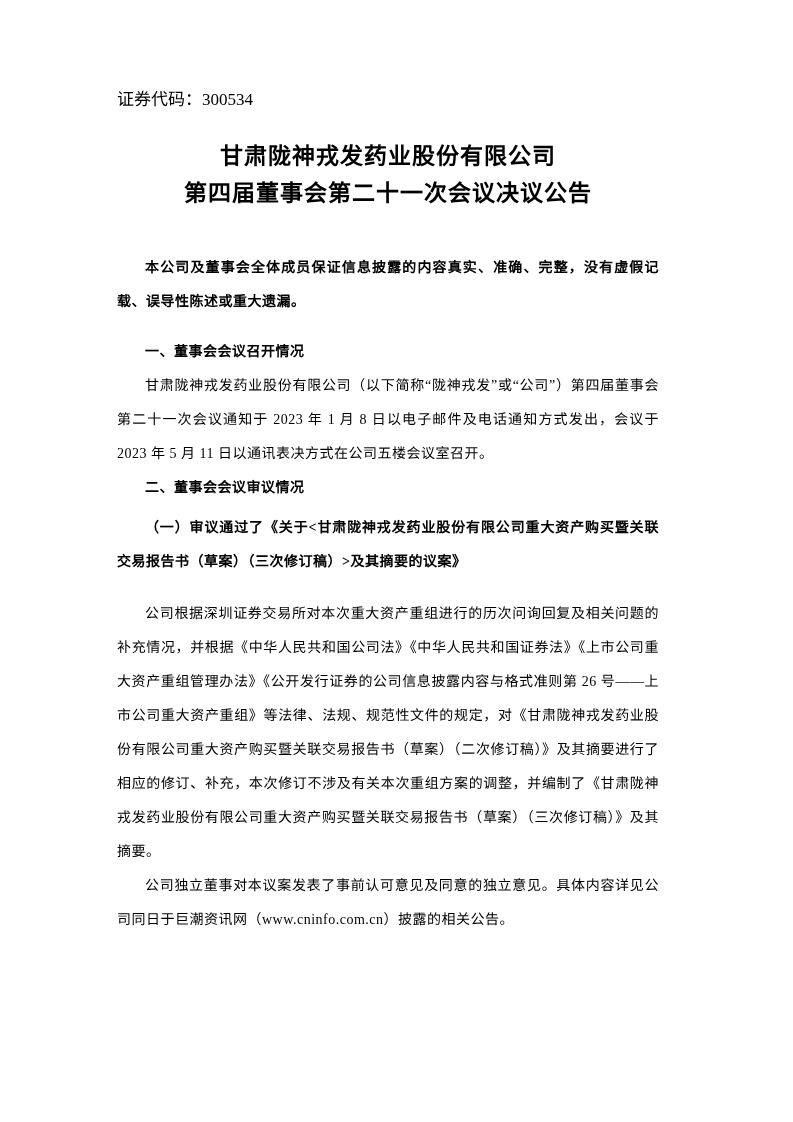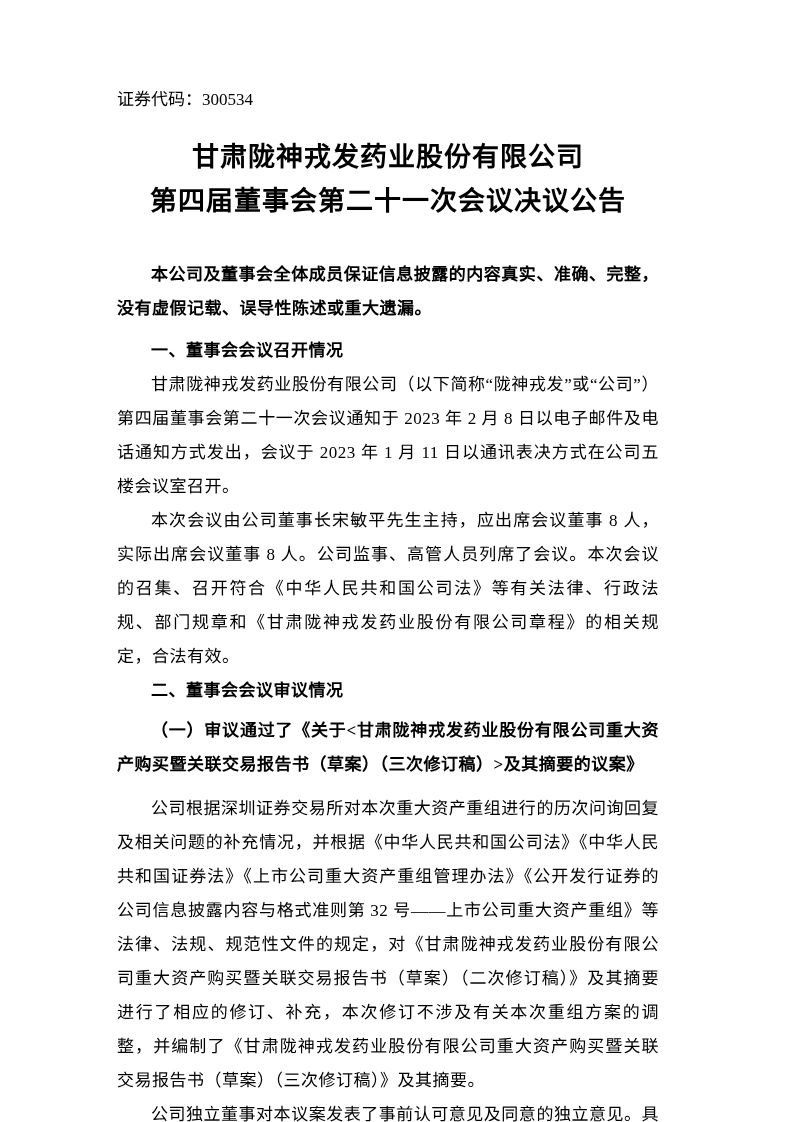--- a/index.html
+++ b/index.html
@@ -25,74 +25,73 @@
     display: flex;
     justify-content: space-between;
     align-items: baseline;
     font-size: 17px;
     line-height: 24px;
     white-space: nowrap;
   }
   .doc-title {
     margin: 28px 0 0 0;
     text-align: center;
-    font-size: 27px;
+    font-size: 23px;
     font-weight: 700;
     line-height: 34px;
     letter-spacing: 1px;
   }
   .doc-title.second {
-    margin-top: 10px;
+    margin-top: 3px;
   }
   p.body-par {
     margin: 0;
-    font-size: 17px;
+    font-size: 14px;
     line-height: 34px;
     text-align: justify;
     text-indent: 2em;
     letter-spacing: 0.5px;
   }
   p.statement {
     margin-top: 40px;
     font-weight: 700;
   }
   p.sec-heading {
     font-weight: 700;
-    margin-top: 8px;
+    margin-top: 16px;
   }
   p.sec-heading.no-gap {
     margin-top: 0;
   }
   p.sub-heading {
     font-weight: 700;
     margin-top: 6px;
-    margin-bottom: 10px;
+    margin-bottom: 18px;
   }
 </style>
 </head>
 <body>
 
 <div class="page">
 
   <div class="doc-header">
     <span>证券代码：300534</span>
   </div>
 
   <div class="doc-title">甘肃陇神戎发药业股份有限公司</div>
   <div class="doc-title second">第四届董事会第二十一次会议决议公告</div>
 
   <p class="body-par statement">本公司及董事会全体成员保证信息披露的内容真实、准确、完整，没有虚假记载、误导性陈述或重大遗漏。</p>
 
   <p class="body-par sec-heading">一、董事会会议召开情况</p>
 
-  <p class="body-par">甘肃陇神戎发药业股份有限公司（以下简称“陇神戎发”或“公司”）第四届董事会第二十一次会议通知于 2023 年 2 月 8 日以电子邮件及电话通知方式发出，会议于 2023 年 1 月 11 日以通讯表决方式在公司五楼会议室召开。</p>
+  <p class="body-par">甘肃陇神戎发药业股份有限公司（以下简称“陇神戎发”或“公司”）第四届董事会第二十一次会议通知于 2023 年 1 月 8 日以电子邮件及电话通知方式发出，会议于 2023 年 5 月 11 日以通讯表决方式在公司五楼会议室召开。</p>
 
-  <p class="body-par">本次会议由公司董事长宋敏平先生主持，应出席会议董事 8 人，实际出席会议董事 8 人。公司监事、高管人员列席了会议。本次会议的召集、召开符合《中华人民共和国公司法》等有关法律、行政法规、部门规章和《甘肃陇神戎发药业股份有限公司章程》的相关规定，合法有效。</p>
 
   <p class="body-par sec-heading no-gap">二、董事会会议审议情况</p>
 
   <p class="body-par sub-heading">（一）审议通过了《关于&lt;甘肃陇神戎发药业股份有限公司重大资产购买暨关联交易报告书（草案）（三次修订稿）&gt;及其摘要的议案》</p>
 
-  <p class="body-par">公司根据深圳证券交易所对本次重大资产重组进行的历次问询回复及相关问题的补充情况，并根据《中华人民共和国公司法》《中华人民共和国证券法》《上市公司重大资产重组管理办法》《公开发行证券的公司信息披露内容与格式准则第 32 号——上市公司重大资产重组》等法律、法规、规范性文件的规定，对《甘肃陇神戎发药业股份有限公司重大资产购买暨关联交易报告书（草案）（二次修订稿）》及其摘要进行了相应的修订、补充，本次修订不涉及有关本次重组方案的调整，并编制了《甘肃陇神戎发药业股份有限公司重大资产购买暨关联交易报告书（草案）（三次修订稿）》及其摘要。</p>
+  <p class="body-par">公司根据深圳证券交易所对本次重大资产重组进行的历次问询回复及相关问题的补充情况，并根据《中华人民共和国公司法》《中华人民共和国证券法》《上市公司重大资产重组管理办法》《公开发行证券的公司信息披露内容与格式准则第 26 号——上市公司重大资产重组》等法律、法规、规范性文件的规定，对《甘肃陇神戎发药业股份有限公司重大资产购买暨关联交易报告书（草案）（二次修订稿）》及其摘要进行了相应的修订、补充，本次修订不涉及有关本次重组方案的调整，并编制了《甘肃陇神戎发药业股份有限公司重大资产购买暨关联交易报告书（草案）（三次修订稿）》及其摘要。</p>
 
   <p class="body-par">公司独立董事对本议案发表了事前认可意见及同意的独立意见。具体内容详见公司同日于巨潮资讯网（www.cninfo.com.cn）披露的相关公告。</p>
 
 </div>
 
 </body></html>

